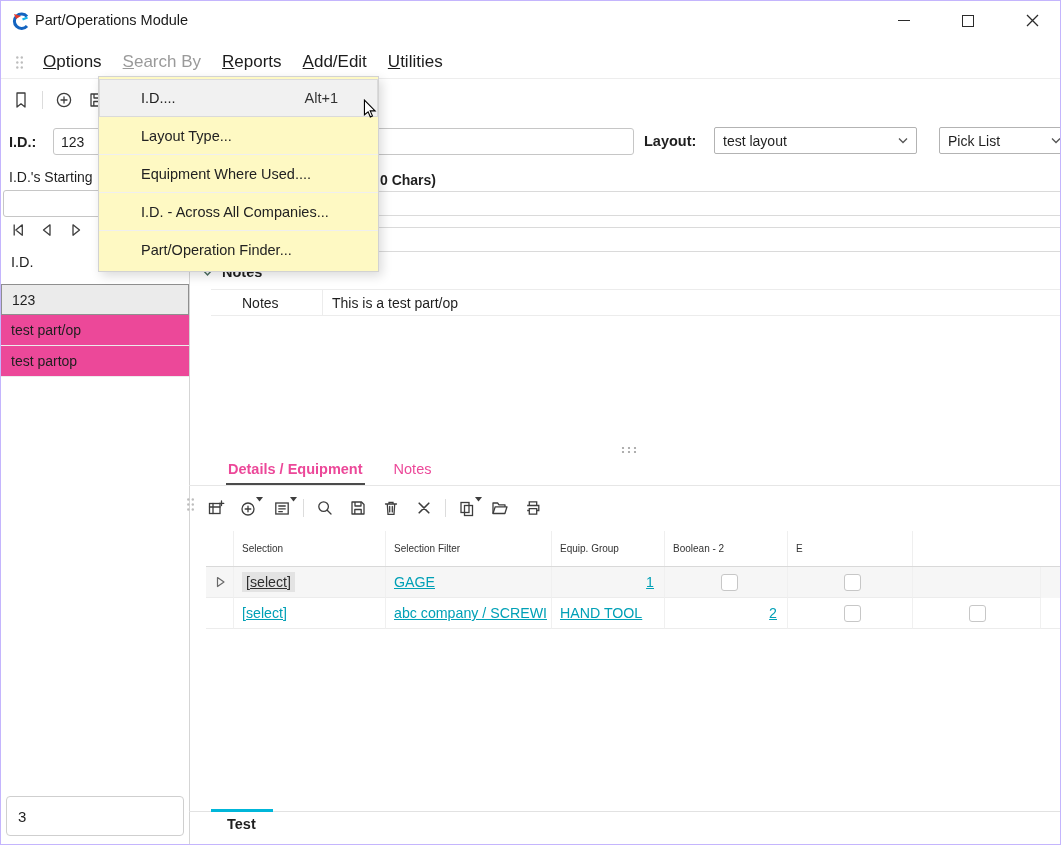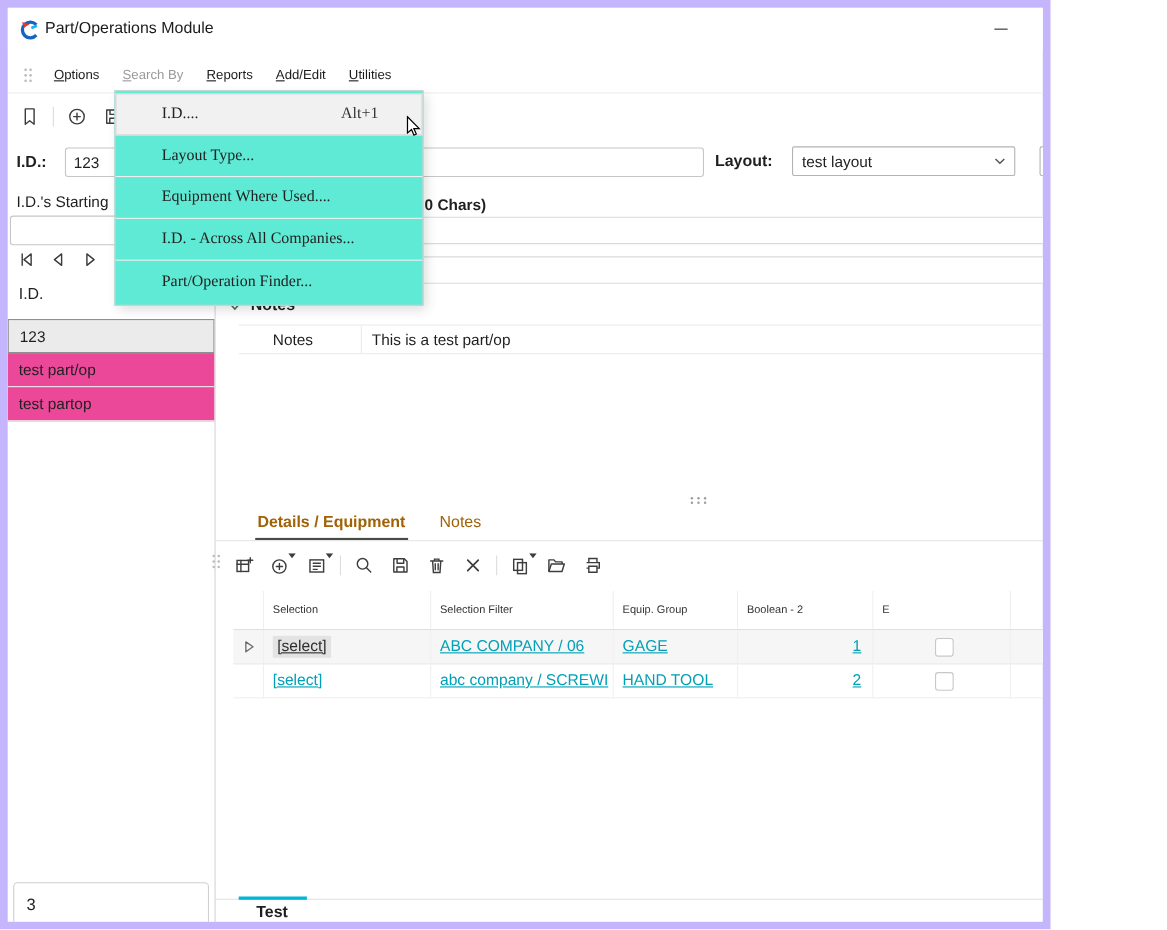--- a/index.html
+++ b/index.html
@@ -2,35 +2,35 @@
 <html><head>
 <meta charset="utf-8">
 <style>
   :root{
     --ink:#1f1f1f; --muted:#9a9a9a; --line:#e6e6e6; --line2:#d5d5d5;
     --border:#c2c2c2; --link:#00a0b6; --accent:#00b6d9; --iconink:#3d3d3d;
   }
   *{box-sizing:border-box; margin:0; padding:0;}
   html,body{background:#fff;}
   body{font-family:"Liberation Sans","DejaVu Sans",sans-serif; color:var(--ink);}
-  .app{position:relative; width:955px; height:845px; background:#fff; overflow:hidden; border:7px solid #c4b5fd;}
+  .app{position:relative; width:1061px; height:845px; background:#fff; overflow:hidden; border:1px solid #c4b5fd;}
 
   
   .titlebar{position:absolute; left:0; top:0; width:100%; height:40px; background:#fff;}
   .app-icon{position:absolute; left:9px; top:9px;}
   .win-title{position:absolute; left:34px; top:11px; font-size:14.5px; color:#1a1a1a;}
   .winbtn{position:absolute; top:0; width:46px; height:39px; display:flex; align-items:center; justify-content:center;}
   .winbtn.min{left:880px;} .winbtn.max{left:944px;} .winbtn.close{left:1006px; width:50px;}
   .min-line{width:12px; height:1px; background:#2b2b2b; display:block;}
   .max-box{width:12px; height:12px; border:1.2px solid #2b2b2b; display:block;}
 
   
   .menubar{position:absolute; left:0; top:46px; width:100%; height:30px; display:flex; align-items:center; padding-left:14px;}
   .mb-grip{margin-right:10px; display:flex; align-items:center;}
-  .mb-item{display:inline-block; font-size:12px; color:#1c1c1c; padding:3px 9px; margin-right:3px;}
+  .mb-item{display:inline-block; font-size:17px; color:#1c1c1c; padding:3px 9px; margin-right:3px;}
   .mb-item::first-letter{text-decoration:underline;}
   .mb-item.disabled{color:var(--muted);}
   .menubar-sep{position:absolute; left:0; top:77px; width:100%; height:1px; background:#ededed;}
 
   
   .toolbar-top{position:absolute; left:8px; top:86px; height:26px; display:flex; align-items:center; gap:9px;}
   .tsep{width:1px; height:18px; background:#dcdcdc;}
   .iconbtn{width:24px; height:24px; display:flex; align-items:center; justify-content:center; color:var(--iconink); position:relative;}
 
   
@@ -68,21 +68,21 @@
   .notes-hdr .ttl{font-size:14.5px; font-weight:bold;}
   .notes-row{position:absolute; left:210px; top:288px; width:851px; height:27px; border-top:1px solid #ececec; border-bottom:1px solid #ececec; display:flex; align-items:center; font-size:14px;}
   .notes-row .nlabel{width:112px; padding-left:31px; border-right:1px solid #ececec; height:100%; display:flex; align-items:center;}
   .notes-row .nvalue{padding-left:9px;}
 
   
   .splitter{position:absolute; left:618px; top:440px;}
 
   
   .dtabs{position:absolute; left:225px; top:458px; display:flex; gap:27px; height:26px;}
-  .dtab{font-size:14.5px; color:#a16207; padding:2px 2px 4px;}
+  .dtab{font-size:14.5px; color:#ec4899; padding:2px 2px 4px;}
   .dtab.active{font-weight:bold; border-bottom:2px solid #4b4b4b;}
   .dtabs-line{position:absolute; left:188px; top:484px; width:873px; height:1px; background:var(--line);}
 
   
   .dtool-grip{position:absolute; left:185px; top:496px;}
   .dtoolbar{position:absolute; left:203px; top:492px; height:30px; display:flex; align-items:center; gap:9px;}
 
   
   .grid{position:absolute; left:205px; top:530px; width:856px; overflow:hidden;}
   .grow{display:grid; grid-template-columns:28px 152px 166px 113px 123px 125px 128px 90px;}
@@ -96,21 +96,21 @@
   .gc.qty{justify-content:flex-end; padding-right:10px;}
   .checkbox{width:17px; height:17px; border:1px solid #c7c7c7; border-radius:3px; background:#fff; margin-left:48px;}
   .gc.ind{justify-content:center; padding-left:0;}
 
   
   .bline{position:absolute; left:188px; top:810px; width:873px; height:1px; background:#e2e2e2;}
   .btab-accent{position:absolute; left:210px; top:808px; width:62px; height:3px; background:var(--accent);}
   .btab-label{position:absolute; left:226px; top:815px; font-size:14.5px; font-weight:bold;}
 
   
-  .menu-pop{position:absolute; left:97px; top:75px; width:281px; background:#5eead4; border:1px solid #d2d2d2; box-shadow:3px 4px 10px rgba(0,0,0,.14); z-index:50; padding:2px 0;font-family:Liberation Serif, serif;}
+  .menu-pop{position:absolute; left:97px; top:75px; width:281px; background:#fef9c3; border:1px solid #d2d2d2; box-shadow:3px 4px 10px rgba(0,0,0,.14); z-index:50; padding:2px 0;}
   .menu-item{height:38px; display:flex; align-items:center; padding:0 14px 0 42px; font-size:14.5px; color:#222; border-bottom:1px solid #efefef;}
   .menu-item:last-child{border-bottom:none;}
   .menu-item .sc{margin-left:auto; padding-right:26px; color:#333;}
   .menu-item.hl{background:#f1f1f1; outline:1px solid #dadada; outline-offset:-1px;}
 
   .cursor{position:absolute; left:361px; top:98px; z-index:60;}
 </style>
 </head>
 <body>
 
@@ -370,23 +370,20 @@
     <div class="grow gdata alt">
       <div class="gc ind">
         <svg width="16" height="16" viewBox="0 0 16 16" fill="none" stroke="#6a6a6a" stroke-width="1.2" stroke-linejoin="round">
             <path d="M5.5 3.5L12 8l-6.5 4.5z"></path>
           </svg>
       </div>
       <div class="gc">
           <span class="focuscell">[select]</span>
         </div>
       <div class="gc">
-          <span class="glink">ABC COMPANY / 06</span>
-        </div>
-      <div class="gc">
           <span class="glink">GAGE</span>
         </div>
       <div class="gc qty">
           <span class="glink">1</span>
         </div>
       <div class="gc">
           <span class="checkbox"></span>
         </div>
       <div class="gc">
           <span class="checkbox"></span>

